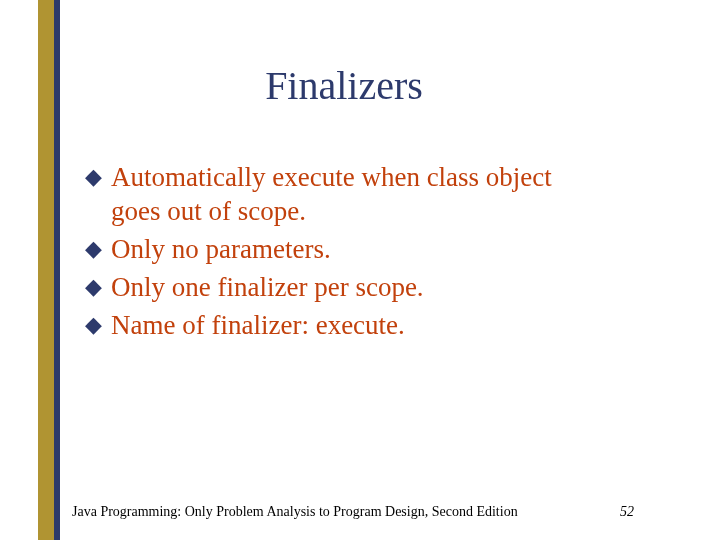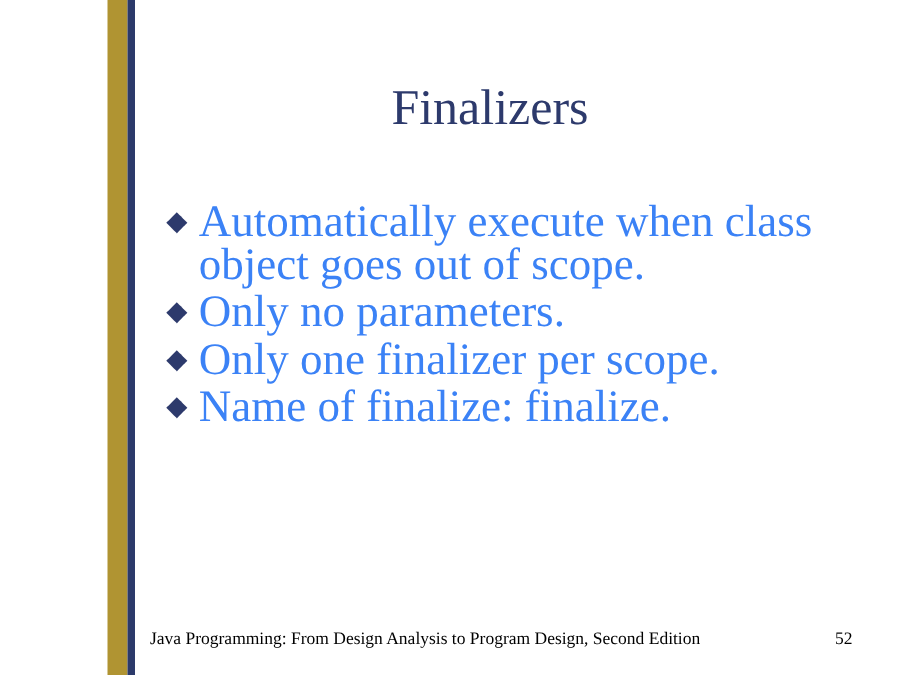--- a/index.html
+++ b/index.html
@@ -4,21 +4,20 @@
 <style>
   * { margin: 0; padding: 0; box-sizing: border-box; }
   html, body { width: 720px; height: 540px; overflow: hidden; background: #fff; }
   .slide {
     position: relative;
     width: 648px;
     height: 540px;
     background: #ffffff;
     font-family: "Times New Roman", Times, serif;
     color: #000;
-    margin-left: 48px;
   }
   .stripe-gold {
     position: absolute;
     left: 38px;
     top: 0;
     width: 16px;
     height: 540px;
     background: #b09432;
   }
   .stripe-blue {
@@ -54,37 +53,38 @@
     flex: 0 0 auto;
     width: 26px;
     text-align: left;
     font-size: 22px;
     line-height: 34px;
     color: #2d3a6c;
     font-family: Arial, sans-serif;
   }
   .bullet-text {
     flex: 1 1 auto;
-    font-size: 36px;
+    font-size: 27px;
     line-height: 34px;
-    color: #3b82f6;
+    color: #c2410c;
   }
   .footer-left {
     position: absolute;
     left: 72px;
     bottom: 20px;
     font-size: 14px;
     color: #000;
   }
   .footer-right {
     position: absolute;
     right: 14px;
     bottom: 20px;
     font-size: 14px;
     color: #000;
+    font-style: italic;
   }
 </style>
 </head>
 <body>
 
 <div class="slide">
   <div class="stripe-gold"></div>
   <div class="stripe-blue"></div>
 
   <h1 class="title">Finalizers</h1>
@@ -97,19 +97,19 @@
     <div class="bullet-item">
       <span class="bullet">◆</span>
       <span class="bullet-text">Only no parameters.</span>
     </div>
     <div class="bullet-item">
       <span class="bullet">◆</span>
       <span class="bullet-text">Only one finalizer per scope.</span>
     </div>
     <div class="bullet-item">
       <span class="bullet">◆</span>
-      <span class="bullet-text">Name of finalize: finalize.</span>
+      <span class="bullet-text">Name of finalizer: execute.</span>
     </div>
   </div>
 
-  <div class="footer-left">Java Programming: From Design Analysis to Program Design, Second Edition</div>
+  <div class="footer-left">Java Programming: Only Problem Analysis to Program Design, Second Edition</div>
   <div class="footer-right">52</div>
 </div>
 
 </body></html>

